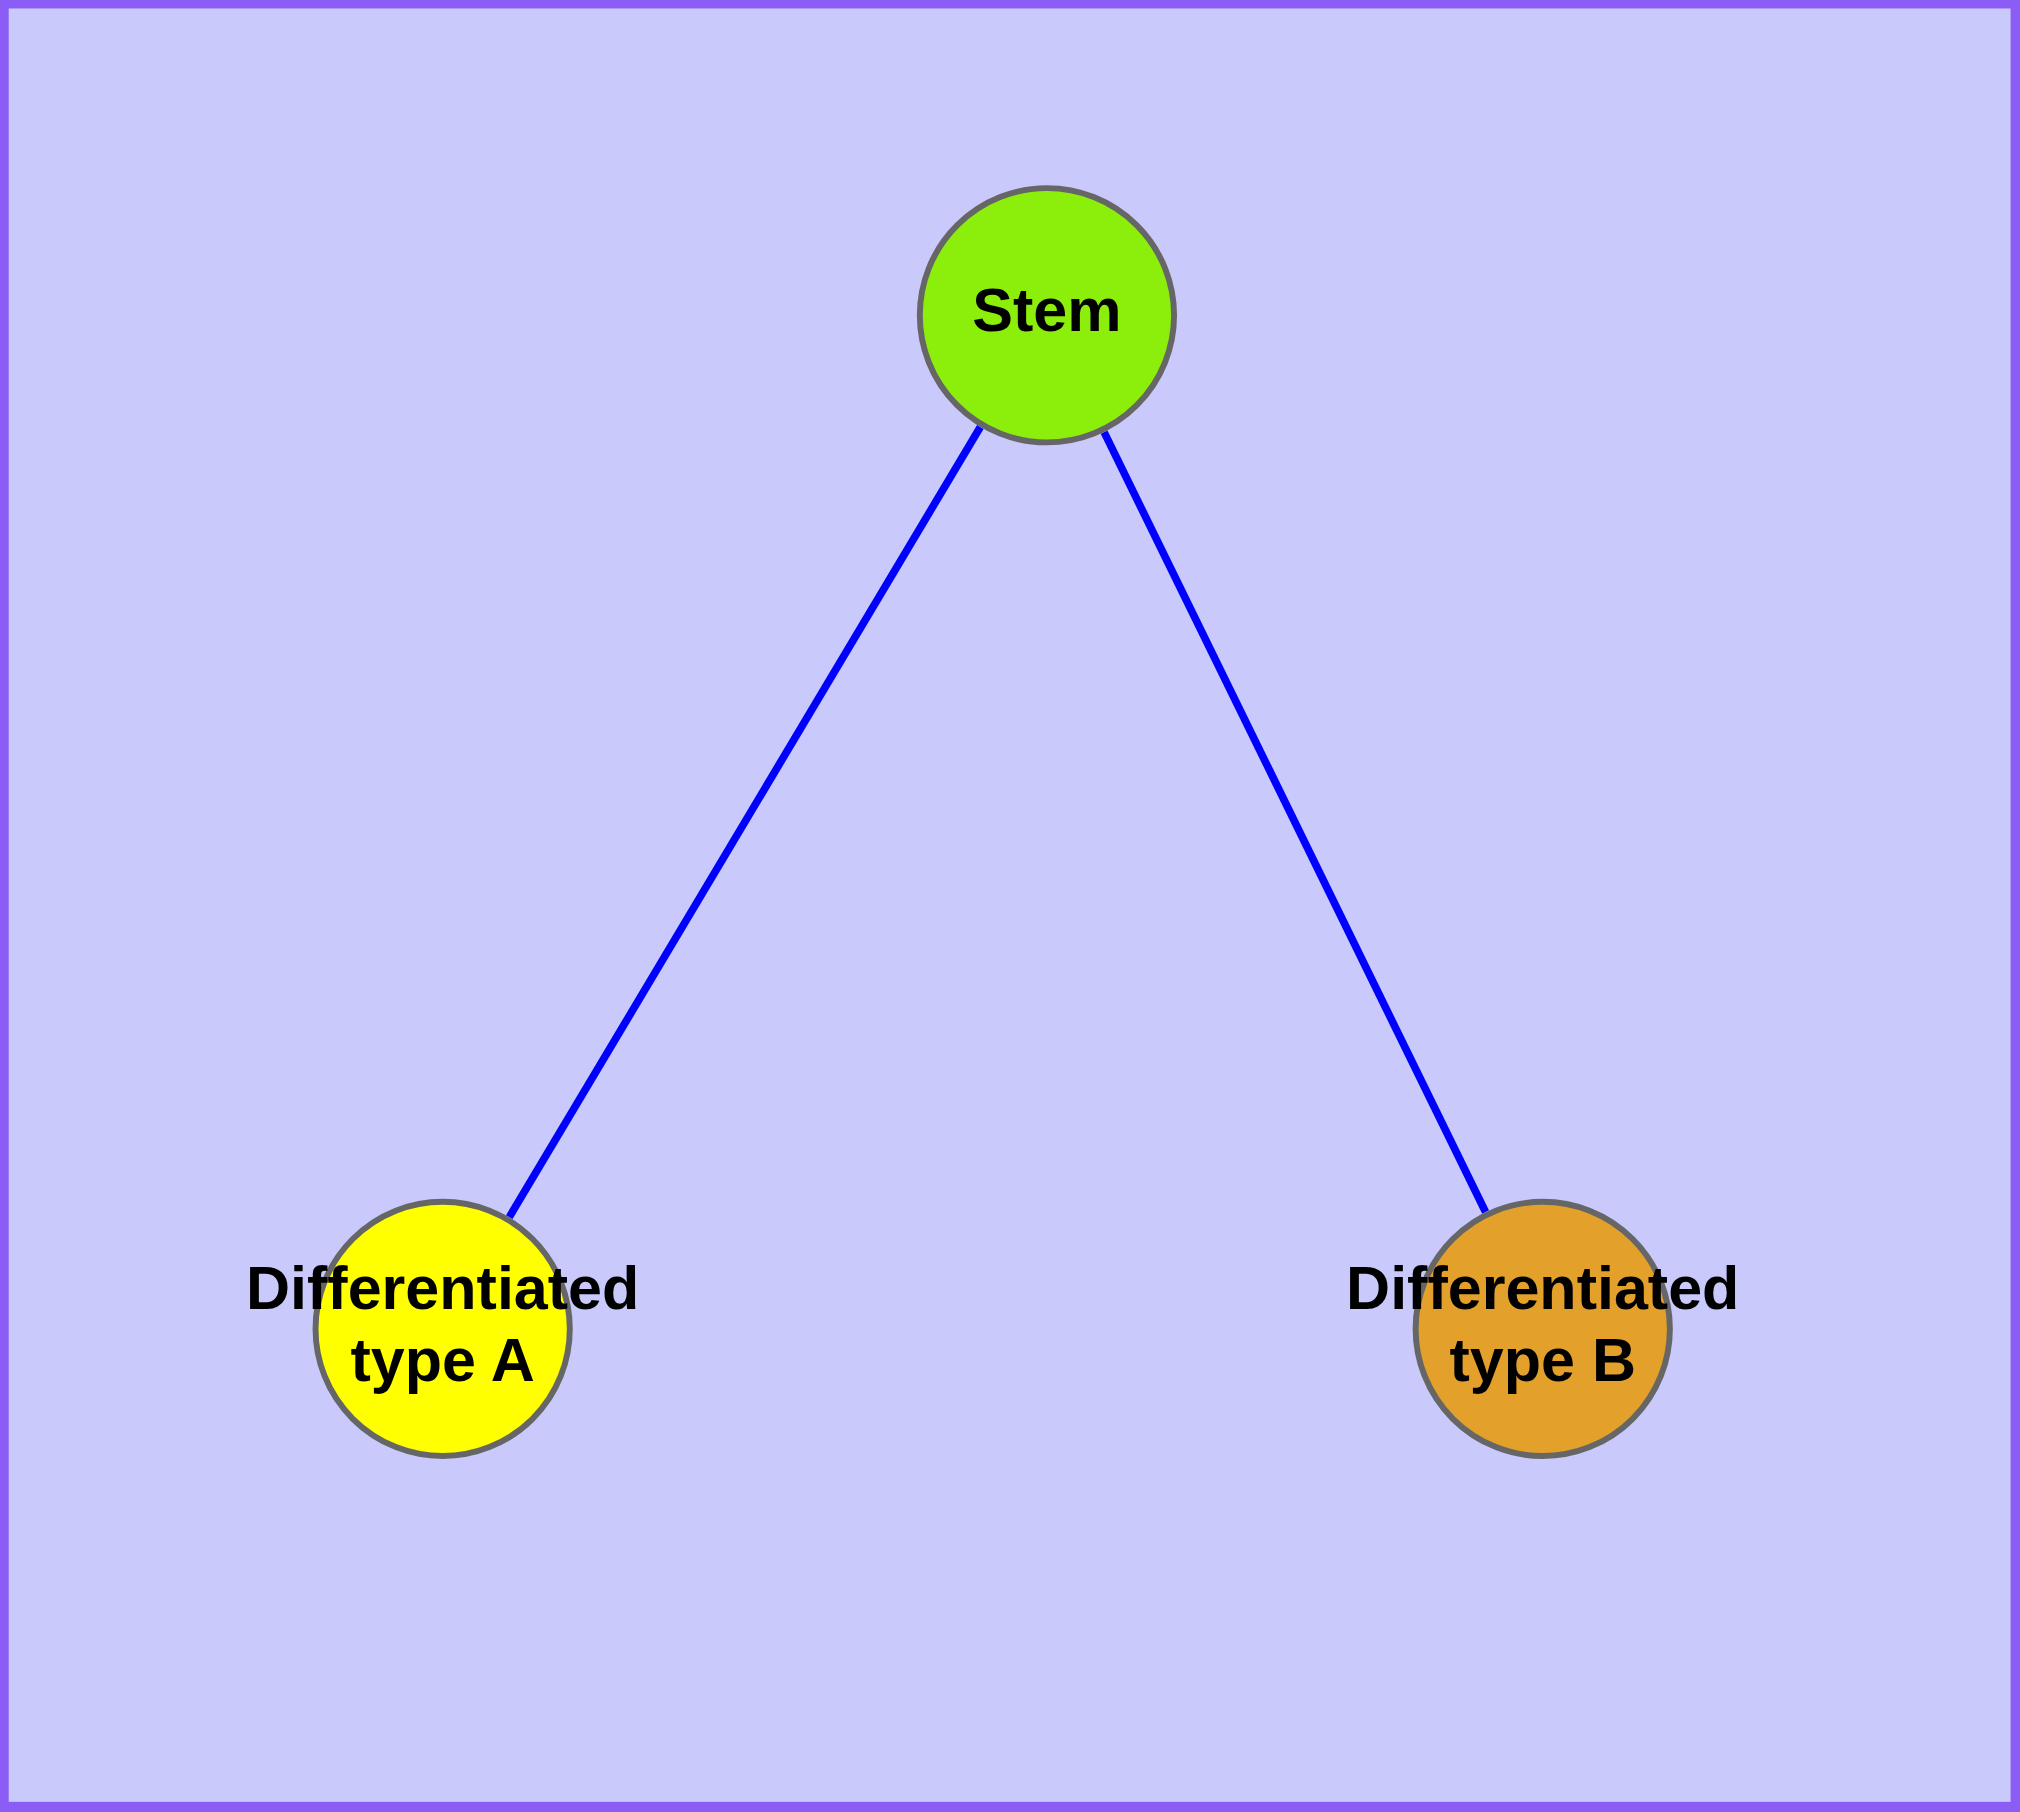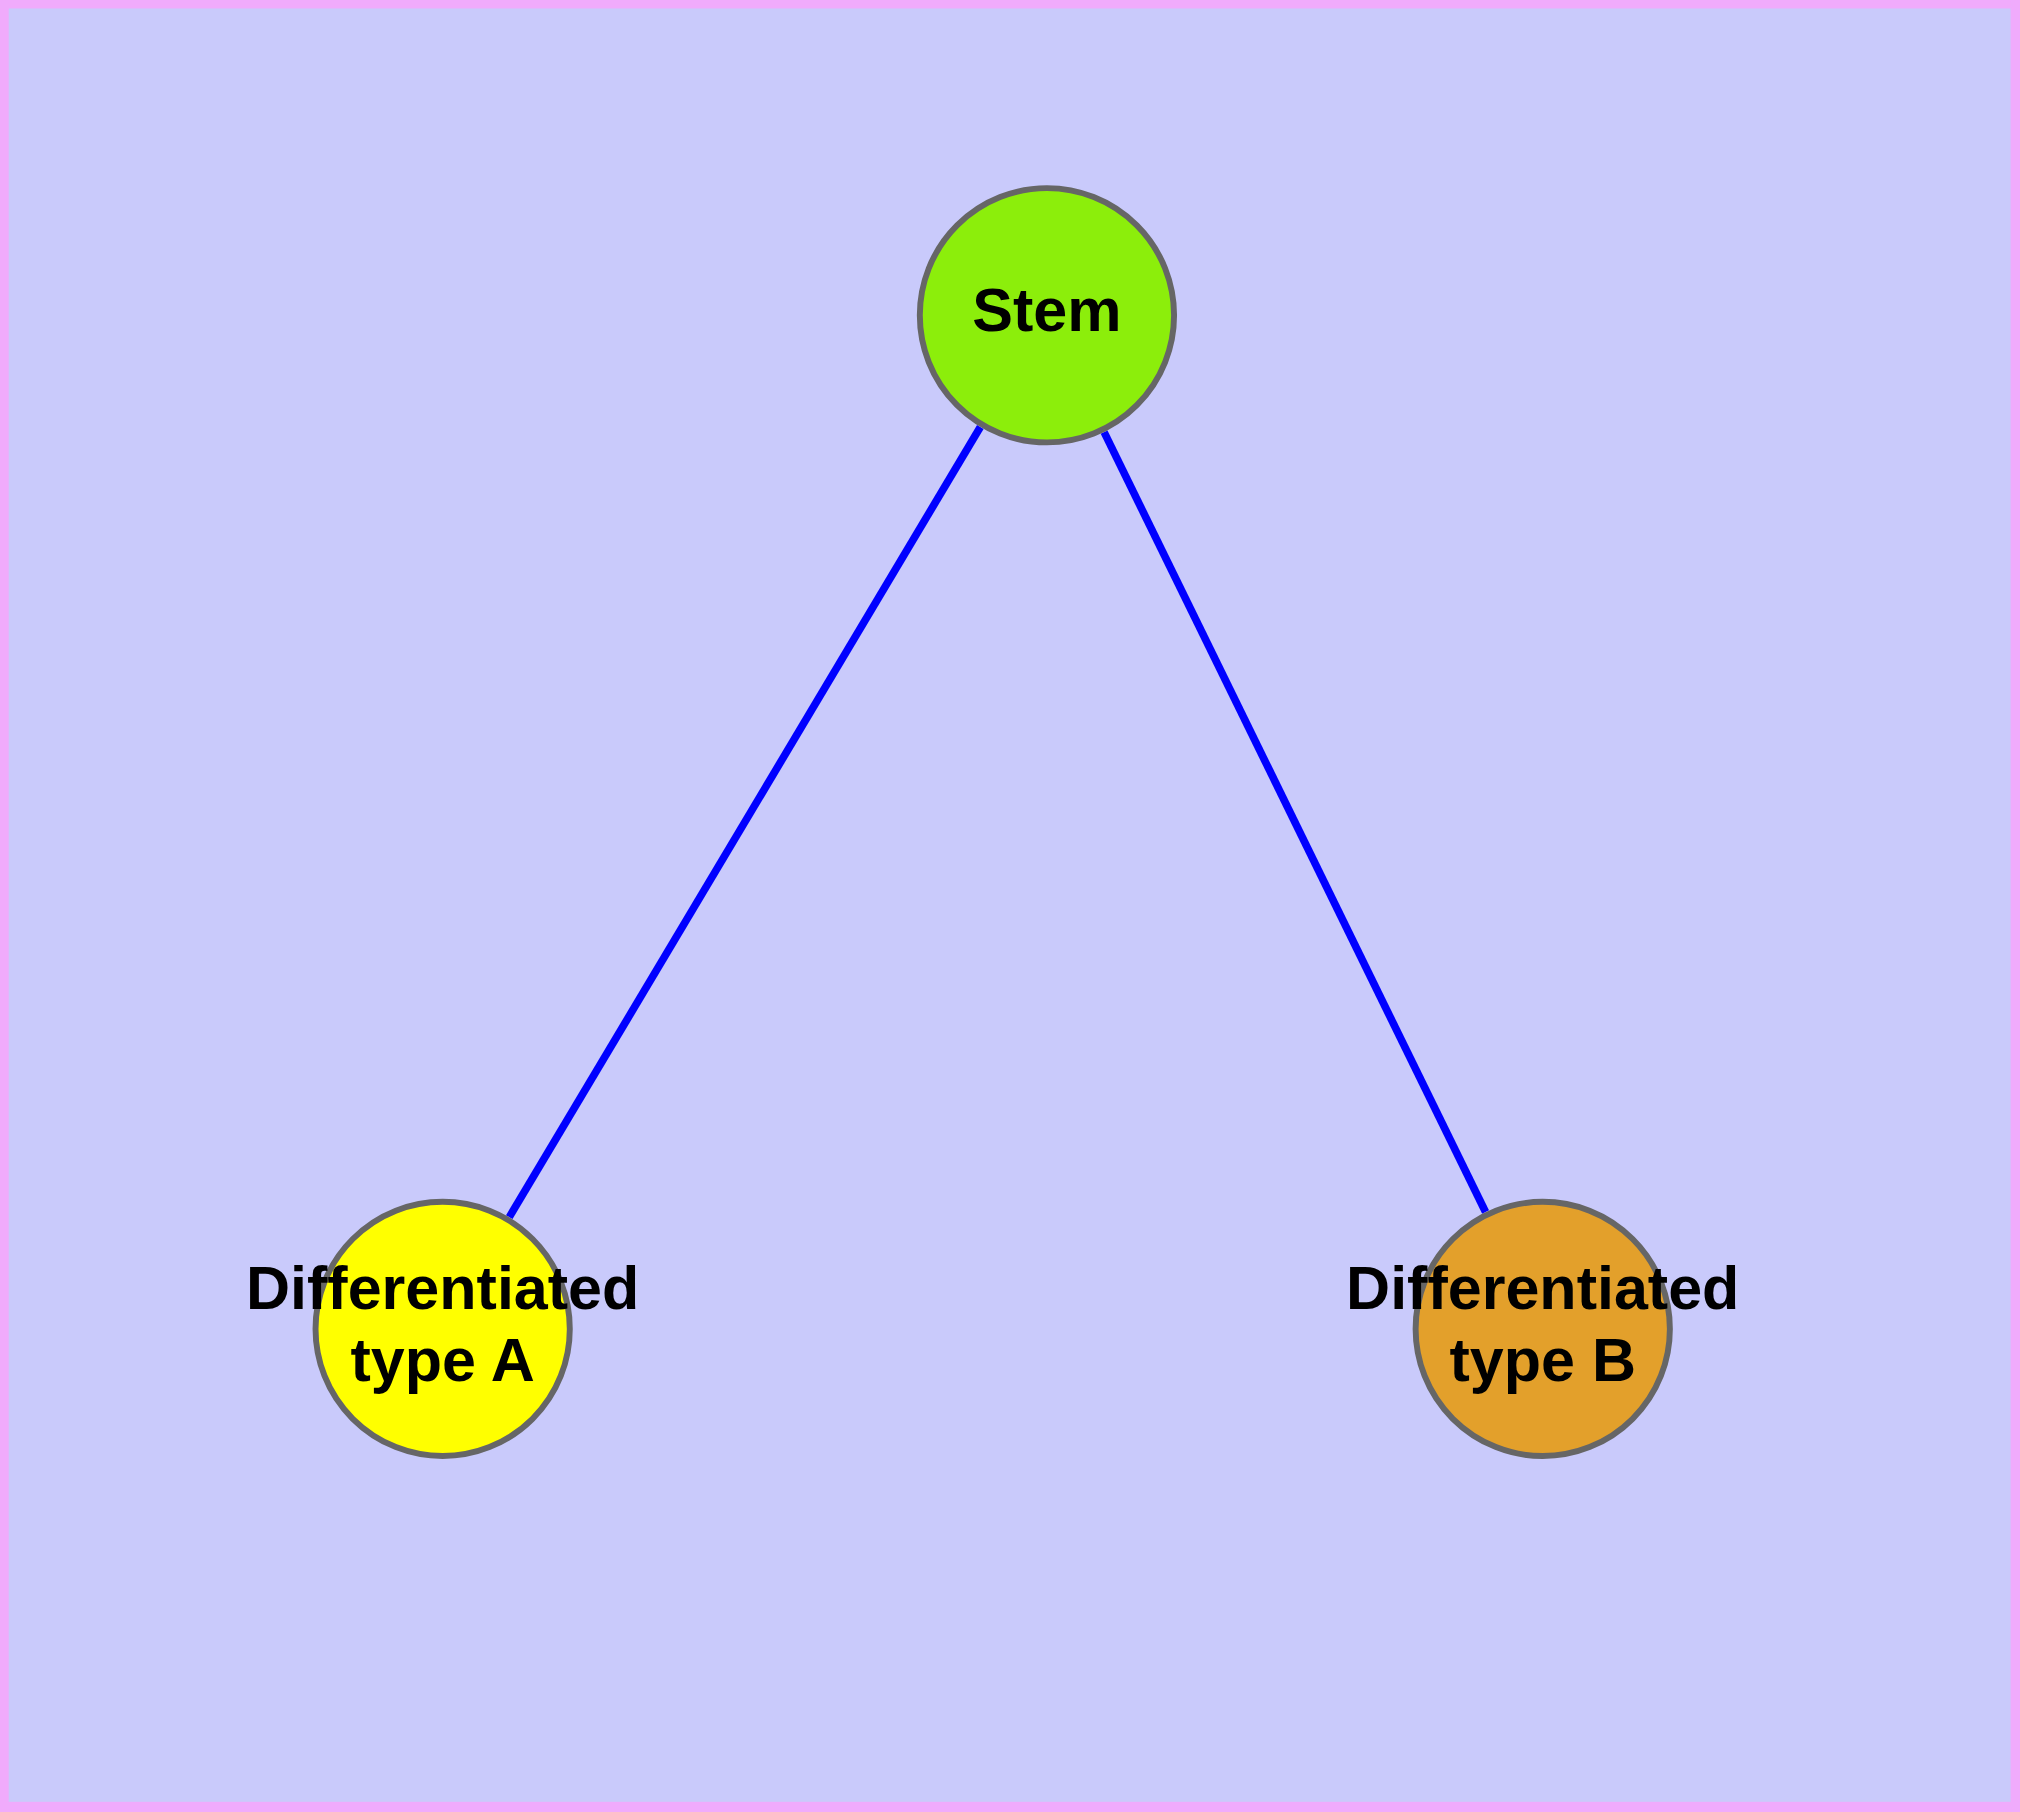--- a/index.html
+++ b/index.html
@@ -32,21 +32,21 @@
     font-family: "Liberation Sans", sans-serif;
     font-weight: bold;
     fill: #000000;
     text-anchor: middle;
     dominant-baseline: middle;
   }
 </style>
 </head>
 <body style="width: 2021px; height: 1812px;">
 
-<div id="canvas-root" style="width: 2021px; height: 1812px; background: #f0abfc;">
+<div id="canvas-root" style="width: 2021px; height: 1812px; background: #8b5cf6;">
   <svg id="graph-svg" viewBox="0 0 2384 2138" xmlns="http://www.w3.org/2000/svg" style="width: 2021px; height: 1812px;">
 
     <rect id="bg-rect" x="10" y="10" width="2362" height="2116" fill="#c9cafb"></rect>
 
     <g id="edges-layer">
         <line x1="1156.3980927543953" y1="503.8483605410145" x2="600.6019072456048" y2="1436.1516394589855" stroke="#0000ff" stroke-width="9" stroke-linecap="butt"></line>
         <line x1="1302.4456354627105" y1="509.88885472376353" x2="1752.5543645372895" y2="1430.1111452762364" stroke="#0000ff" stroke-width="9" stroke-linecap="butt"></line>
       </g>
     <g id="nodes-layer">
         <circle cx="1235" cy="372" r="150" fill="#8cee0b" stroke="#666666" stroke-width="7"></circle>

